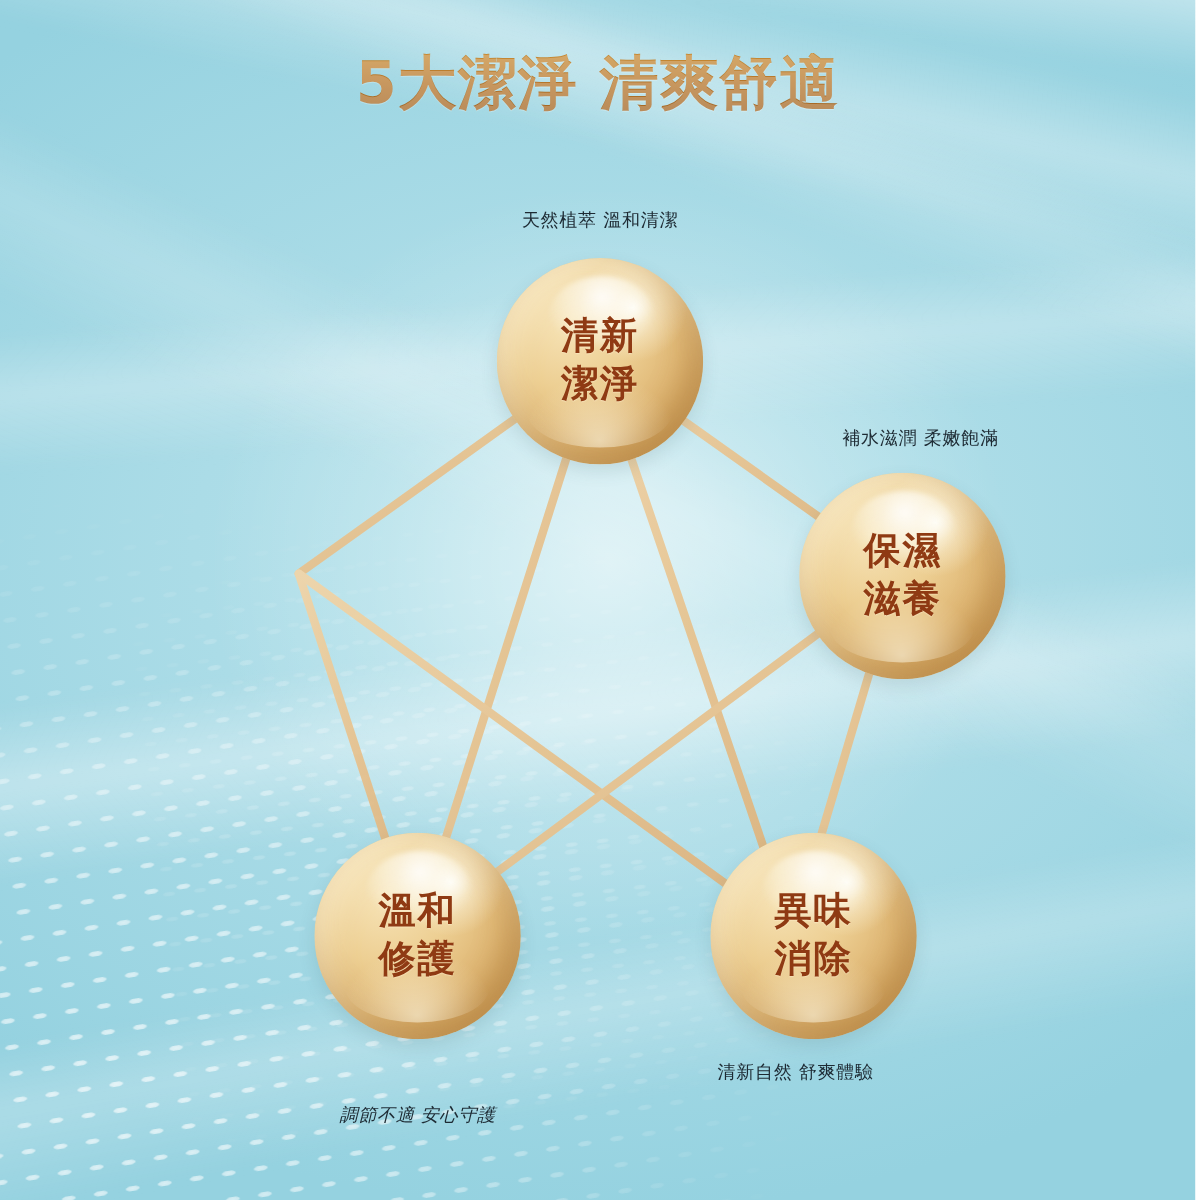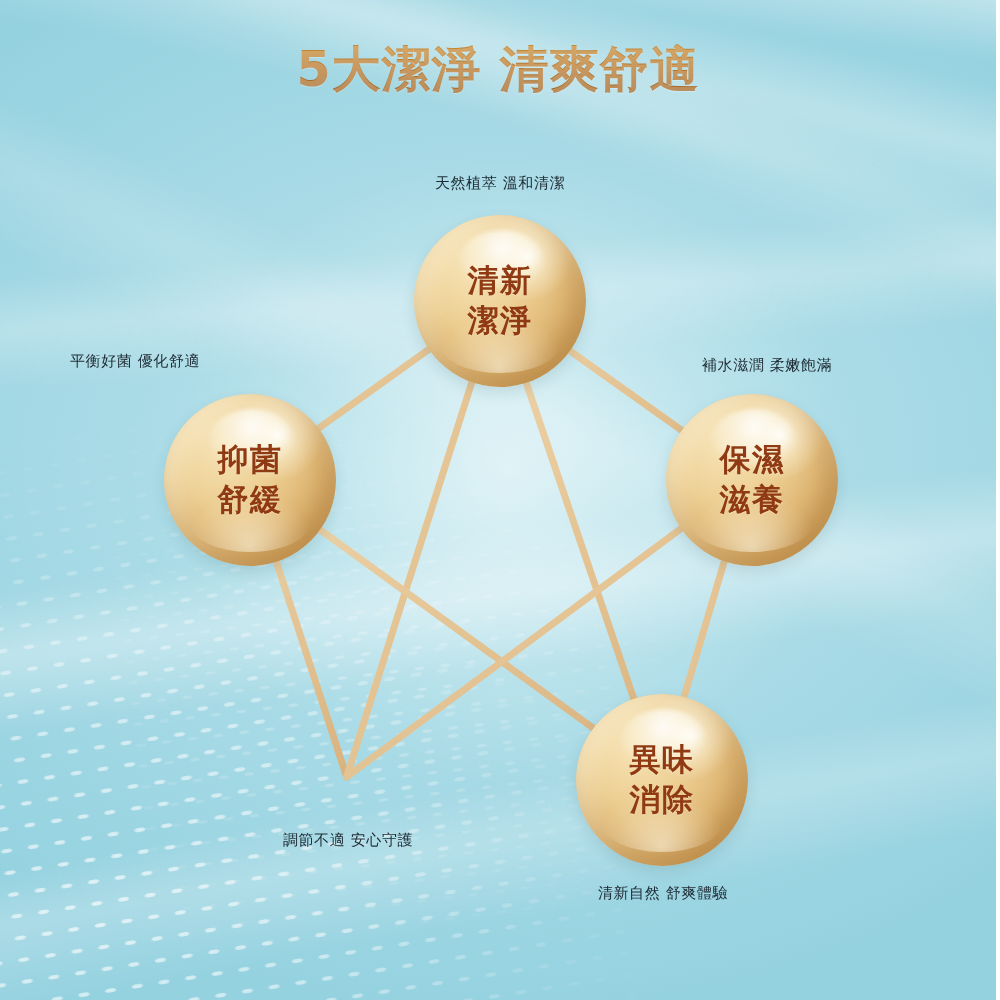--- a/index.html
+++ b/index.html
@@ -186,37 +186,37 @@
     text-align: center;
     letter-spacing: 1.5px;
     text-shadow: 0 1px 1px rgba(255,240,210,0.5);
   }
 
   
   #bubble-top    { left: 414px; top: 215px; }
   #bubble-left   { left: 164px; top: 394px; }
   #bubble-right  { left: 666px; top: 394px; }
   #bubble-bleft  { left: 262px; top: 694px; }
-  #bubble-bright { left: 576px; top: 694px; }
+  #bubble-bright { left: 592px; top: 694px; }
 
   
   .caption {
     position: absolute;
     z-index: 6;
     font-family: "DejaVu Sans", "Liberation Sans", sans-serif;
     font-size: 15px;
     font-weight: 400;
     color: #1d2a33;
     white-space: nowrap;
     letter-spacing: 0.6px;
   }
   #caption-top    { left: 500px; top: 174px; transform: translateX(-50%); }
   #caption-left   { left: 70px;  top: 352px; }
   #caption-right  { left: 702px; top: 356px; }
-  #caption-bleft  { left: 348px; top: 831px; transform: translateX(-50%); }
+  #caption-bleft  { left: 348px; top: 920px; transform: translateX(-50%); font-style: italic; }
   #caption-bright { left: 663px; top: 884px; transform: translateX(-50%); }
 </style>
 </head>
 <body>
 
 <div id="poster">
 
   <div class="bg-base"></div>
   <div class="bg-wave"></div>
   <div class="bg-wave-2"></div>
@@ -253,39 +253,38 @@
   </svg>
 
   <div class="diagram">
 
     <div class="bubble" id="bubble-top">
       <span class="bubble-spec"></span>
       <span class="bubble-label">清新</span>
       <span class="bubble-label">潔淨</span>
     </div>
 
-    <div class="bubble" id="bubble-left">
-      <span class="bubble-spec"></span>
-      <span class="bubble-label">抑菌</span>
-      <span class="bubble-label">舒緩</span>
-    </div>
 
     <div class="bubble" id="bubble-right">
       <span class="bubble-spec"></span>
       <span class="bubble-label">保濕</span>
       <span class="bubble-label">滋養</span>
     </div>
 
+    <div class="bubble" id="bubble-bleft">
+      <span class="bubble-spec"></span>
+      <span class="bubble-label">溫和</span>
+      <span class="bubble-label">修護</span>
+    </div>
 
     <div class="bubble" id="bubble-bright">
       <span class="bubble-spec"></span>
       <span class="bubble-label">異味</span>
       <span class="bubble-label">消除</span>
     </div>
   </div>
 
   <div class="caption" id="caption-top">天然植萃  溫和清潔</div>
-  <div class="caption" id="caption-left">平衡好菌  優化舒適</div>
   <div class="caption" id="caption-right">補水滋潤  柔嫩飽滿</div>
   <div class="caption" id="caption-bleft">調節不適  安心守護</div>
   <div class="caption" id="caption-bright">清新自然  舒爽體驗</div>
 
 </div>
 
 </body></html>

